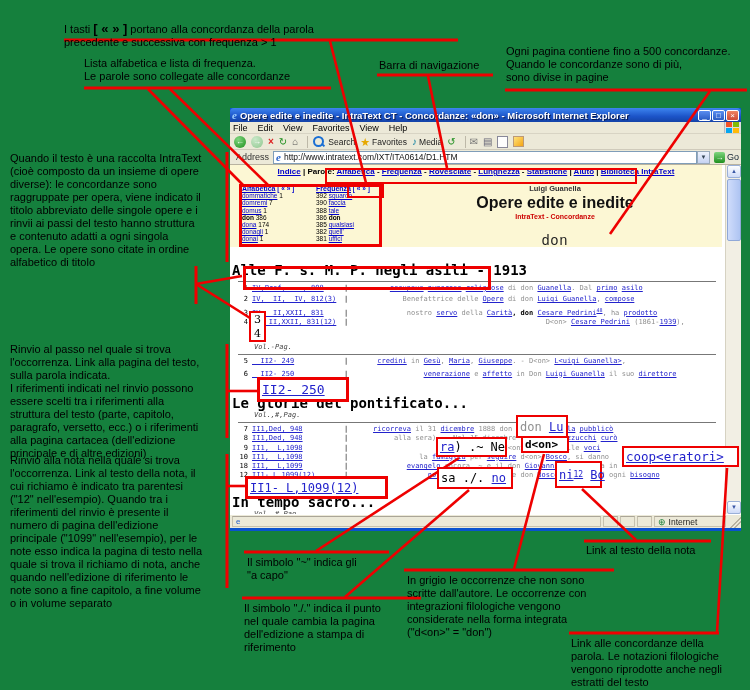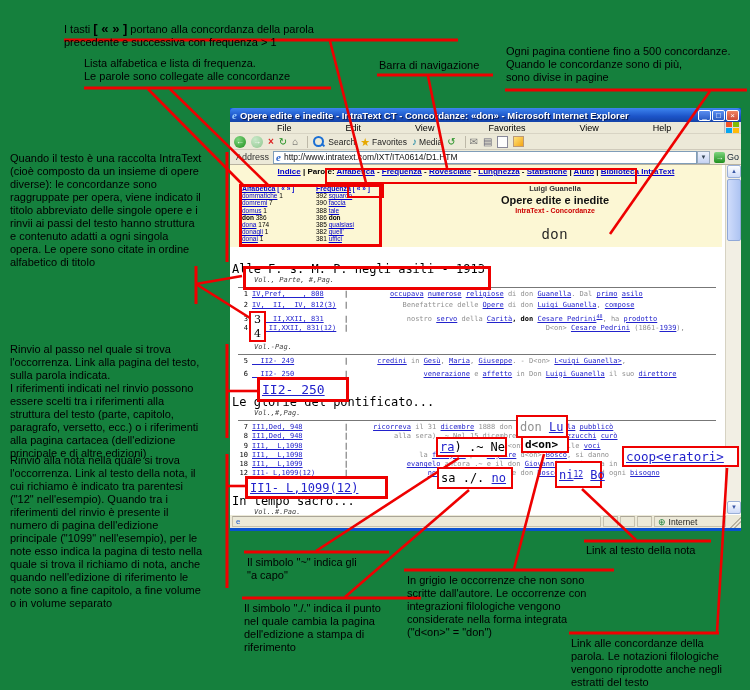--- a/index.html
+++ b/index.html
@@ -17,21 +17,21 @@
             background:linear-gradient(180deg,#3d85f0 0%,#1c54c8 60%,#1443a8 100%);
             border-radius:4px 4px 0 0;display:flex;align-items:center;padding:0 2px;box-sizing:border-box;}
   #titlebar .ttl{color:#fff;font-size:9.5px;font-weight:bold;white-space:nowrap;overflow:hidden;flex:1;
                  text-shadow:1px 1px 1px #03113f;}
   .ieico{color:#9fd1ff;font-size:11px;font-weight:bold;font-style:italic;margin-right:3px;font-family:"Liberation Serif",serif;}
   .winbtn{width:13px;height:11px;margin-left:1px;border:1px solid #fff;border-radius:2px;box-sizing:border-box;
           font-size:8px;line-height:9px;text-align:center;color:#fff;background:linear-gradient(180deg,#5b8ef0,#2b5cc4);}
   .winbtn.close{background:linear-gradient(180deg,#ef8363,#cf4a36);}
   #menubar{position:absolute;left:-3px;top:14px;width:511px;height:12px;background:#ECE9D8;border-bottom:1px solid #d8d4c4;
            display:flex;align-items:center;font-size:9px;color:#000;box-sizing:border-box;padding-left:3px;}
-  #menubar span.mi{margin-right:10px;margin-left:44px;}
+  #menubar span.mi{margin-right:10px;}
   #winlogo{margin-left:auto;width:14px;height:11px;display:grid;grid-template-columns:6px 6px;grid-template-rows:5px 5px;gap:1px;background:#dedede;border-left:1px solid #bbb;padding:0 1px;}
   #winlogo i{display:block;}
   #toolbar{position:absolute;left:-3px;top:26px;width:511px;height:16px;background:#ECE9D8;border-bottom:1px solid #cfcabb;
            display:flex;align-items:center;box-sizing:border-box;padding-left:4px;}
   .tbtn{display:flex;align-items:center;margin-right:5px;font-size:8.5px;color:#222;white-space:nowrap;}
   .tsep{width:1px;height:12px;background:#bdb8a8;margin:0 4px;}
   .cir{display:inline-block;width:12px;height:12px;border-radius:50%;color:#fff;font-size:8px;line-height:12px;text-align:center;}
   .cir.back{background:radial-gradient(circle at 35% 30%,#7fd67f,#1e8f1e);}
   .cir.fwd{background:radial-gradient(circle at 35% 30%,#c9e8c9,#8fc78f);}
   .glyph{font-size:10px;line-height:12px;}
@@ -62,30 +62,30 @@
   #navrow .navlink{color:#0000cc;text-decoration:underline;cursor:pointer;}
   
   .wlist{position:absolute;font-size:6.5px;line-height:7.2px;white-space:nowrap;color:#000;}
   .wlist .hdr{color:#0000cc;font-weight:bold;text-decoration:underline;font-size:7px;}
   .wlist .nv{color:#0000cc;font-weight:bold;font-size:6.5px;}
   .wlist a{color:#0000cc;text-decoration:underline;cursor:pointer;}
   .wlist .bold{font-weight:bold;color:#000;text-decoration:none;}
   
   #hdrblock{position:absolute;left:180px;top:19px;width:290px;text-align:center;}
   #hdrauthor{font-size:7.5px;font-weight:bold;color:#333;}
-  #hdrtitle{font-size:11px;font-weight:bold;color:#111;margin-top:1px;}
+  #hdrtitle{font-size:16px;font-weight:bold;color:#111;margin-top:1px;}
   #hdrtag{font-size:7px;font-weight:bold;color:#cc0000;margin-top:1px;}
   #hdrkw{font-size:14px;color:#222;margin-top:12px;letter-spacing:1px;}
   
   #legend{position:absolute;left:263px;top:84px;font-family:"DejaVu Sans Mono",monospace;font-size:7.5px;line-height:10px;white-space:pre;}
   #legend .lb{font-weight:bold;}
   #legend .lg{color:#999;}
   
   .sec{position:absolute;left:2px;width:490px;font-family:"DejaVu Sans Mono",monospace;}
-  .sec .stitle{font-size:12px;font-weight:normal;color:#000;white-space:pre;}
+  .sec .stitle{font-size:14px;font-weight:bold;color:#000;white-space:pre;}
   .sec .ssub{font-size:7px;font-style:italic;color:#444;margin-left:22px;white-space:pre;}
   .sec .chr{height:1px;background:#777;margin:3px 2px 2px 6px;width:478px;}
   .crow{display:flex;align-items:baseline;white-space:pre;}
   .cnum{width:16px;text-align:right;font-size:7px;color:#000;flex:none;}
   .cref{width:92px;margin-left:4px;font-size:7px;color:#2222cc;text-decoration:underline;flex:none;cursor:pointer;}
   .cbar{width:8px;font-size:7px;color:#000;flex:none;}
   .ctxt{font-size:7px;flex:none;}
   .sg-l{color:#2222cc;text-decoration:underline;cursor:pointer;}
   .sg-g{color:#909090;}
   .sg-b{color:#000;font-weight:bold;}
@@ -321,21 +321,20 @@
       <div id="hdrblock">
         <div id="hdrauthor">Luigi Guanella</div>
         <div id="hdrtitle">Opere edite e inedite</div>
         <div id="hdrtag">IntraText - Concordanze</div>
         <div id="hdrkw">don</div>
       </div>
 
 
       <div class="sec secA" style="top:97px;">
           <div class="stitle">Alle F. s. M. P. negli asili - 1913</div>
-          <div class="ssub">Vol., Parte, #,Pag.</div>
           <div class="chr"></div>
           <div class="crow"><span class="cnum">1</span><a class="cref">IV,Pref,    , 808</a><span class="cbar">|</span><span class="ctxt" style="padding-left: 37.89px;"><span class="sg-l">occupava</span><span class="sg-p"> </span><span class="sg-l">numerose</span><span class="sg-p"> </span><span class="sg-l">religiose</span><span class="sg-g"> di don </span><span class="sg-l">Guanella</span><span class="sg-g">. Dal </span><span class="sg-l">primo</span><span class="sg-p"> </span><span class="sg-l">asilo</span></span></div>
           <div class="crow"><span class="cnum">2</span><a class="cref">IV,  II,  IV, 812(3)</a><span class="cbar">|</span><span class="ctxt" style="padding-left: 50.52px;"><span class="sg-g">Benefattrice delle </span><span class="sg-l">Opere</span><span class="sg-g"> di don </span><span class="sg-l">Luigi Guanella</span><span class="sg-g">, </span><span class="sg-l">compose</span></span></div>
           <div class="crow"><span class="cnum">3</span><a class="cref">IV,  II,XXII, 831</a><span class="cbar">|</span><span class="ctxt" style="padding-left: 54.73px;"><span class="sg-g">nostro </span><span class="sg-l">servo</span><span class="sg-g"> della </span><span class="sg-l">Carità</span><span class="sg-b">, don </span><span class="sg-l">Cesare Pedrini</span><span class="sg-sl">48</span><span class="sg-g">, ha </span><span class="sg-l">prodotto</span></span></div>
           <div class="crow"><span class="cnum">4</span><a class="cref">IV, II,XXII, 831(12)</a><span class="cbar">|</span><span class="ctxt" style="padding-left: 193.66px;"><span class="sg-g">D&lt;on&gt; </span><span class="sg-l">Cesare Pedrini</span><span class="sg-g"> (1861-</span><span class="sg-l">1939</span><span class="sg-g">),</span></span></div>
         </div>
       <div class="sec secB" style="top:178px;">
           <div class="ssub">Vol.-Pag.</div>
           <div class="chr"></div>
           <div class="crow"><span class="cnum">5</span><a class="cref">  II2- 249</a><span class="cbar">|</span><span class="ctxt" style="padding-left: 25.26px;"><span class="sg-l">credini</span><span class="sg-g"> in </span><span class="sg-l">Gesù</span><span class="sg-g">, </span><span class="sg-l">Maria</span><span class="sg-g">, </span><span class="sg-l">Giuseppe</span><span class="sg-g">. - D&lt;on&gt; </span><span class="sg-l">L&lt;uigi Guanella&gt;</span><span class="sg-g">,</span></span></div>

